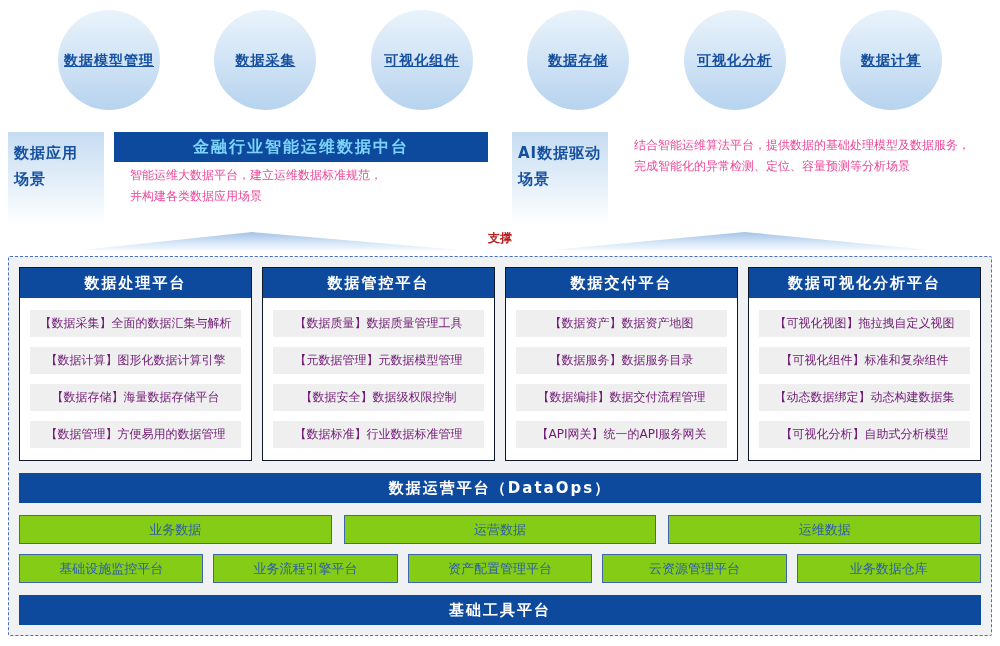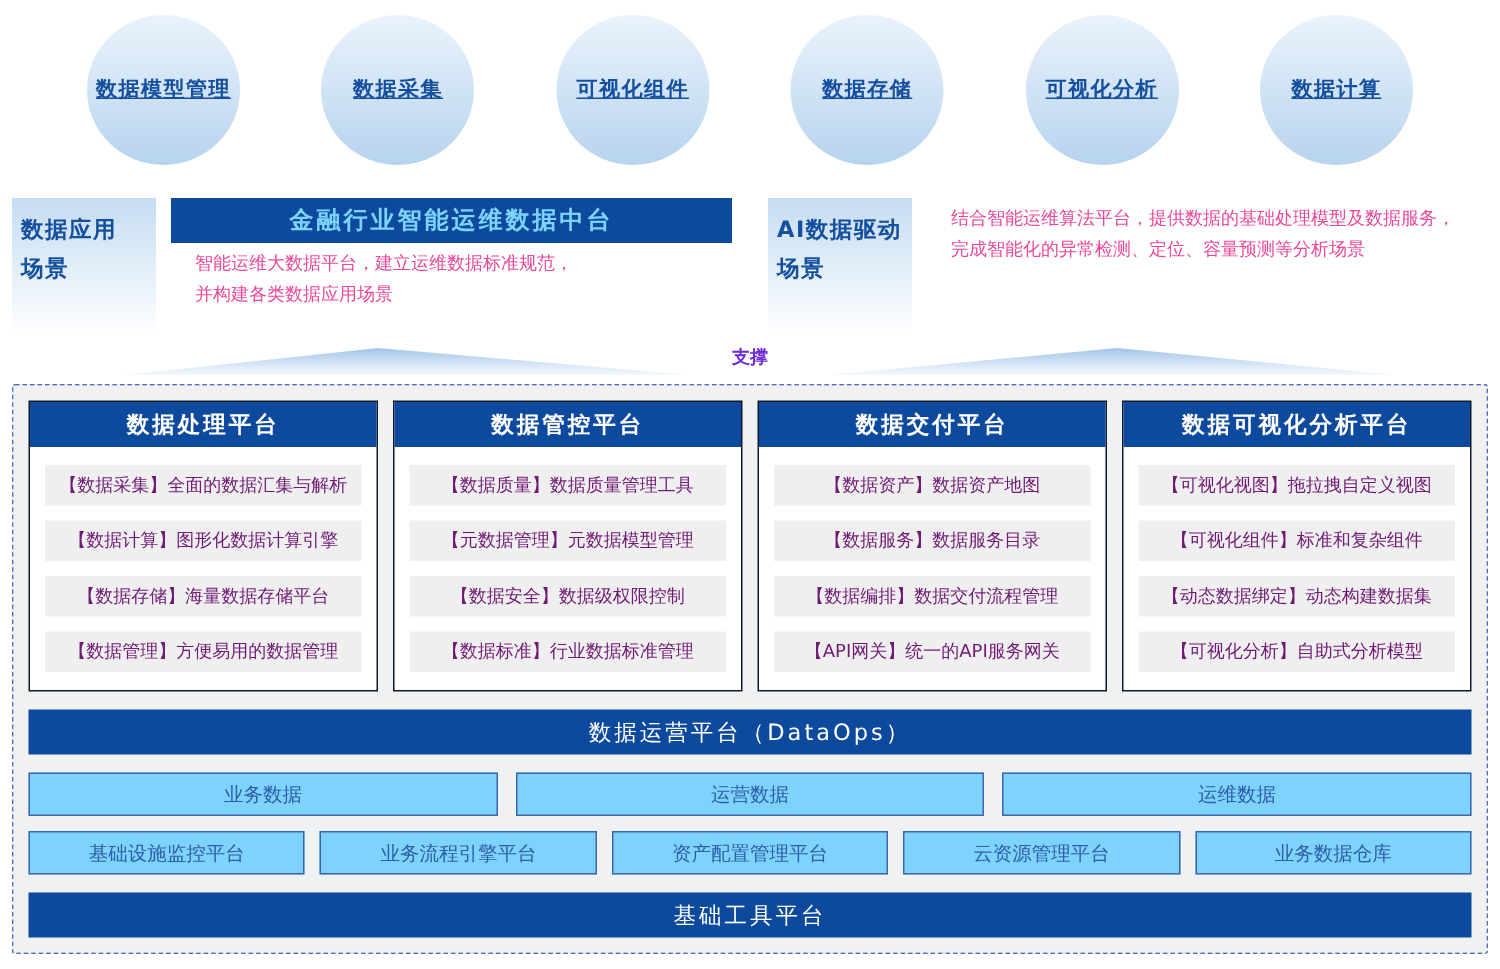--- a/index.html
+++ b/index.html
@@ -36,21 +36,21 @@
   
   .support-row { position: relative; height: 32px; }
   .support-triangle {
     position: absolute; top: 8px; height: 18px;
     background: linear-gradient(180deg, #a3c3e7 0%, #d7e6f6 60%, #f3f8fd 100%);
   }
   .support-triangle.left  { left: 82px;  width: 378px; clip-path: polygon(45% 0, 100% 100%, 0 100%); }
   .support-triangle.right { left: 552px; width: 378px; clip-path: polygon(51% 0, 100% 100%, 0 100%); }
   .support-text {
     position: absolute; left: 50%; transform: translateX(-50%); top: 6px;
-    color: #6d28d9; font-size: 12px; font-weight: bold;
+    color: #b91c1c; font-size: 12px; font-weight: bold;
   }
 
   
   .main-box {
     margin: 0 8px; border: 1px dashed #4a6fbe; background: #f0f1f2;
     padding: 10px; border-radius: 2px;
   }
   .platform-grid { display: grid; grid-template-columns: repeat(4, 1fr); gap: 10px; }
   .platform-card { background: #ffffff; border: 1px solid #0f172a; display: flex; flex-direction: column; }
   .platform-header {
@@ -60,27 +60,27 @@
   }
   .platform-items { padding: 12px 10px; display: flex; flex-direction: column; gap: 10px; }
   .platform-item {
     background: #efefef; color: #701a75; font-size: 12px;
     height: 27px; display: flex; align-items: center; justify-content: center;
     white-space: nowrap; overflow: hidden;
   }
 
   .wide-banner {
     margin-top: 12px; height: 30px; background: #0d4a9e; color: #ffffff;
-    font-weight: normal; font-size: 15px; letter-spacing: 2px;
+    font-weight: bold; font-size: 15px; letter-spacing: 2px;
     display: flex; align-items: center; justify-content: center;
   }
   .data-row  { margin-top: 12px; display: grid; grid-template-columns: repeat(3, 1fr); gap: 12px; }
   .infra-row { margin-top: 10px; display: grid; grid-template-columns: repeat(5, 1fr); gap: 10px; }
   .plain-box {
-    background: #7dd3fc; border: 1px solid #3f66ad; color: #2d5ea8;
+    background: #84cc16; border: 1px solid #3f66ad; color: #2d5ea8;
     font-size: 13px; height: 29px;
     display: flex; align-items: center; justify-content: center; white-space: nowrap;
   }
 </style>
 </head>
 <body>
 
 <div class="page">
 
   <div class="circles-row">

